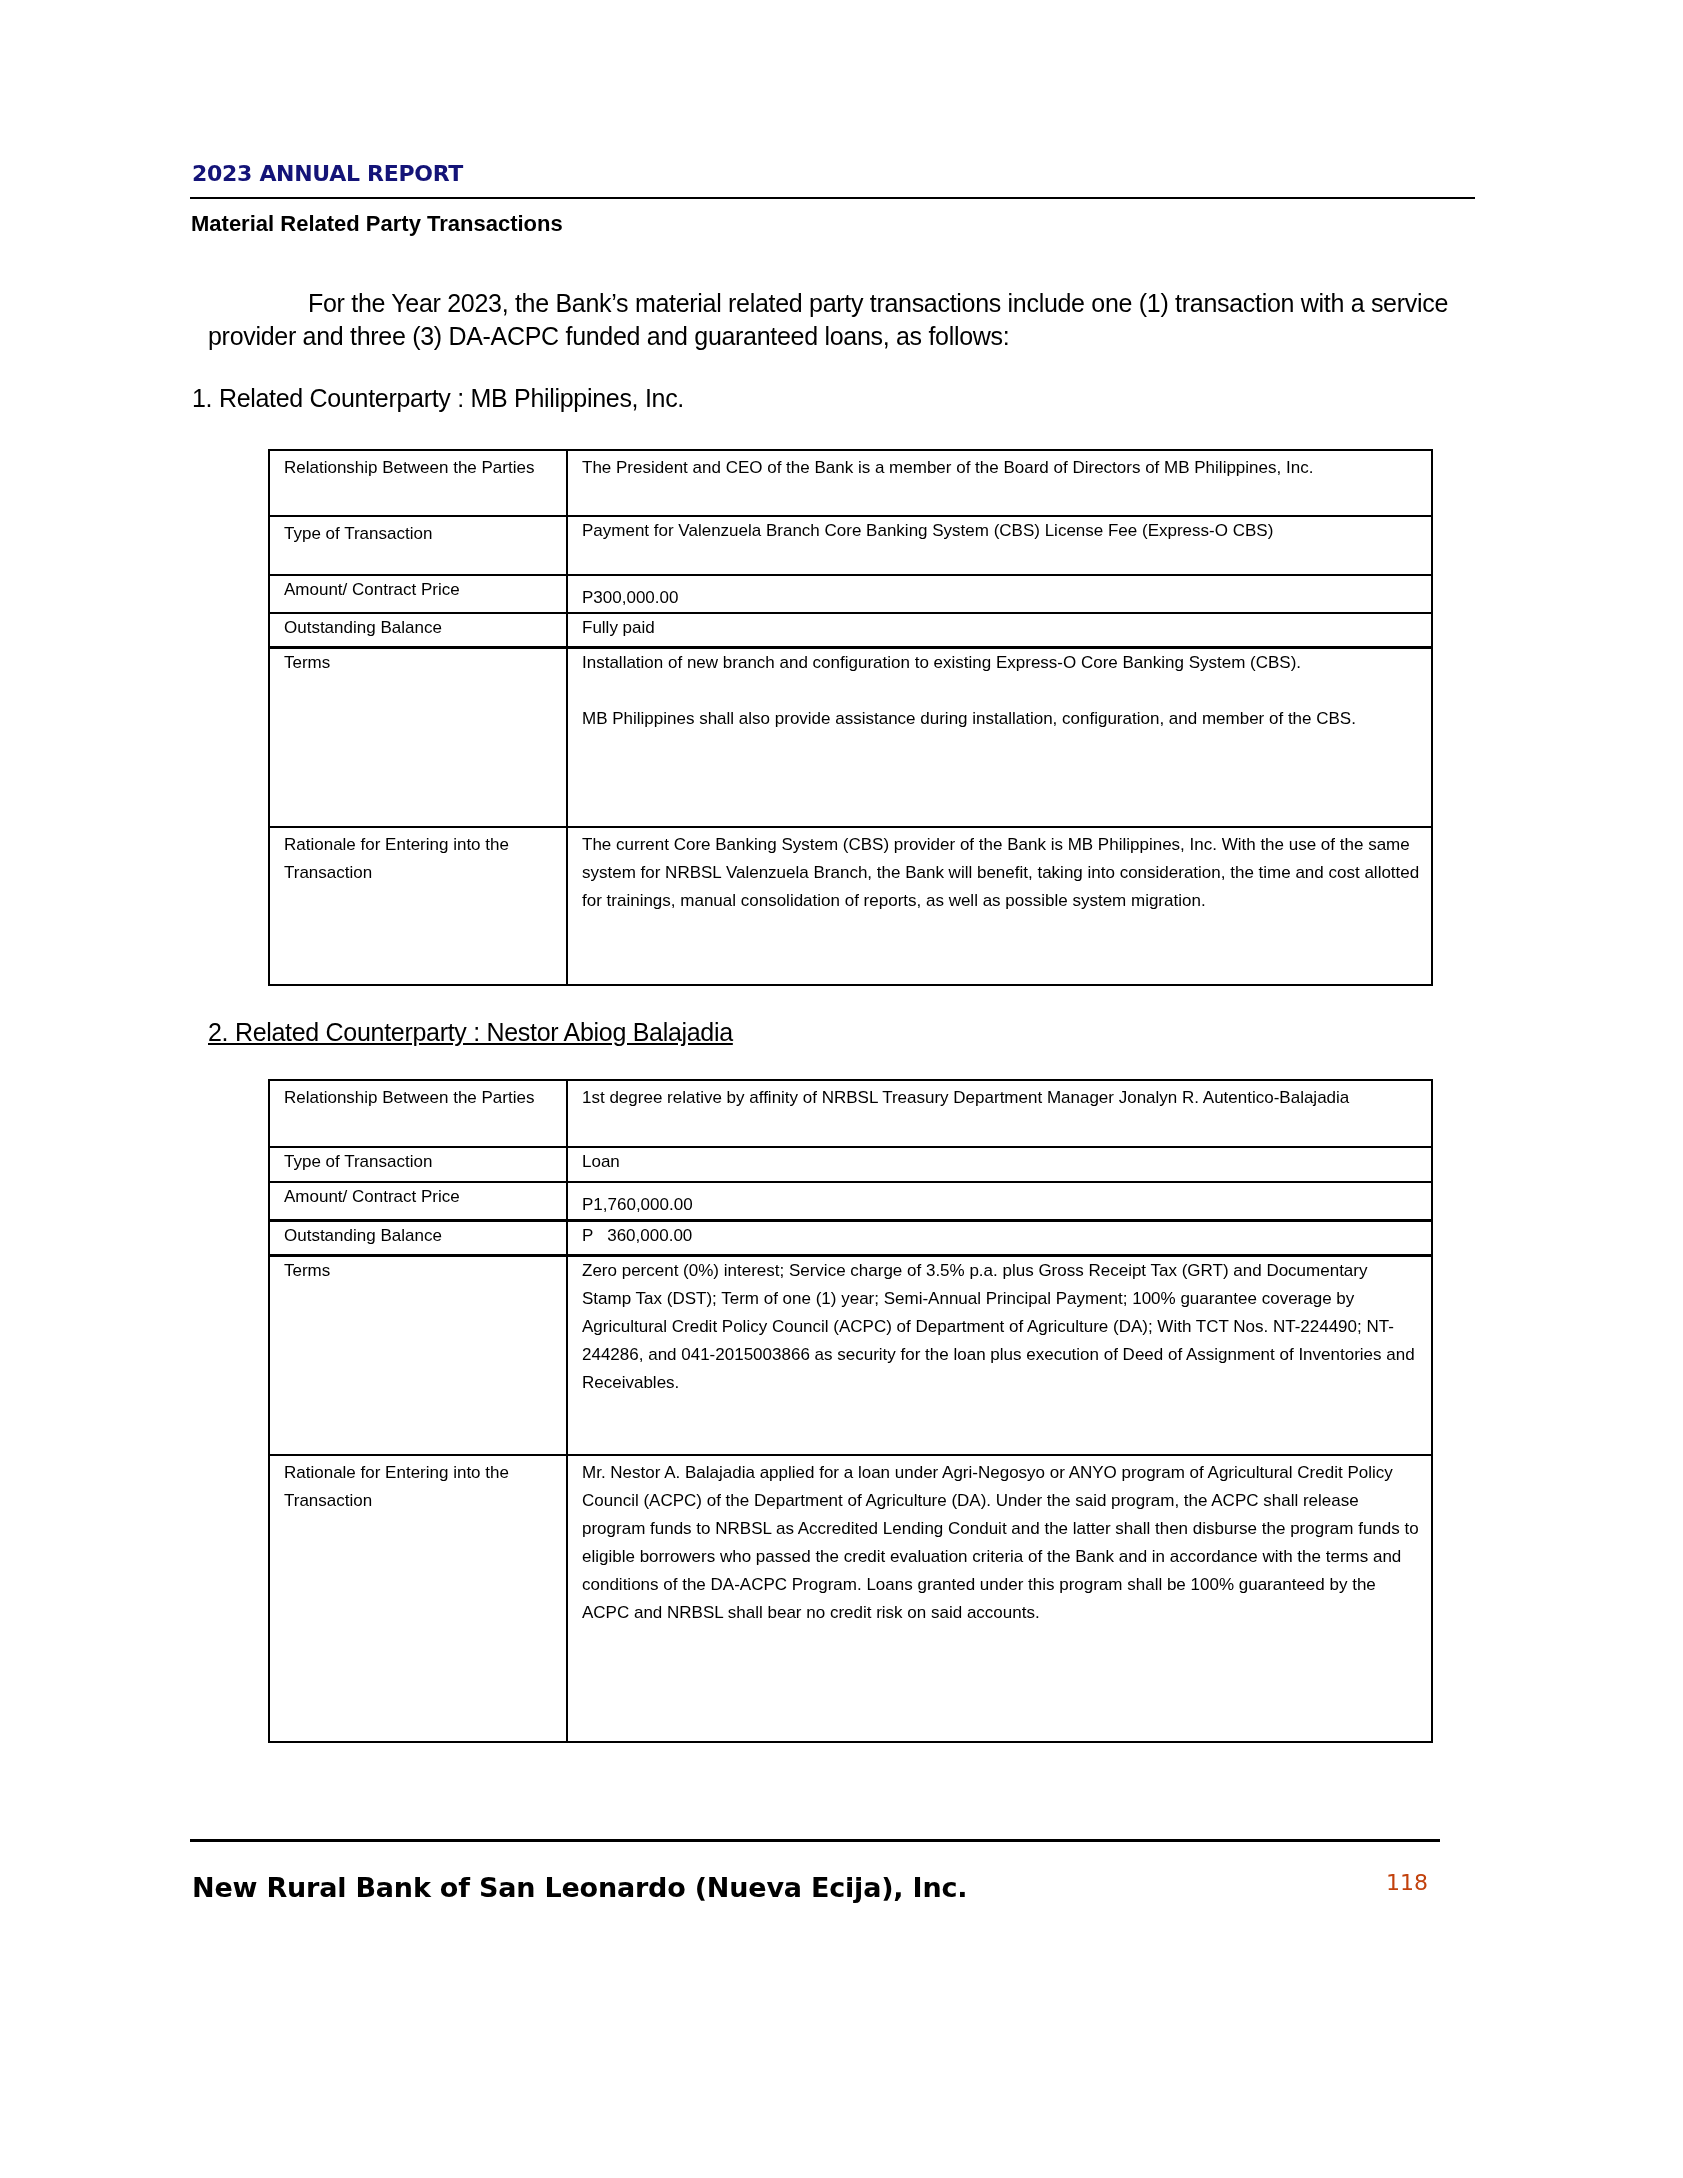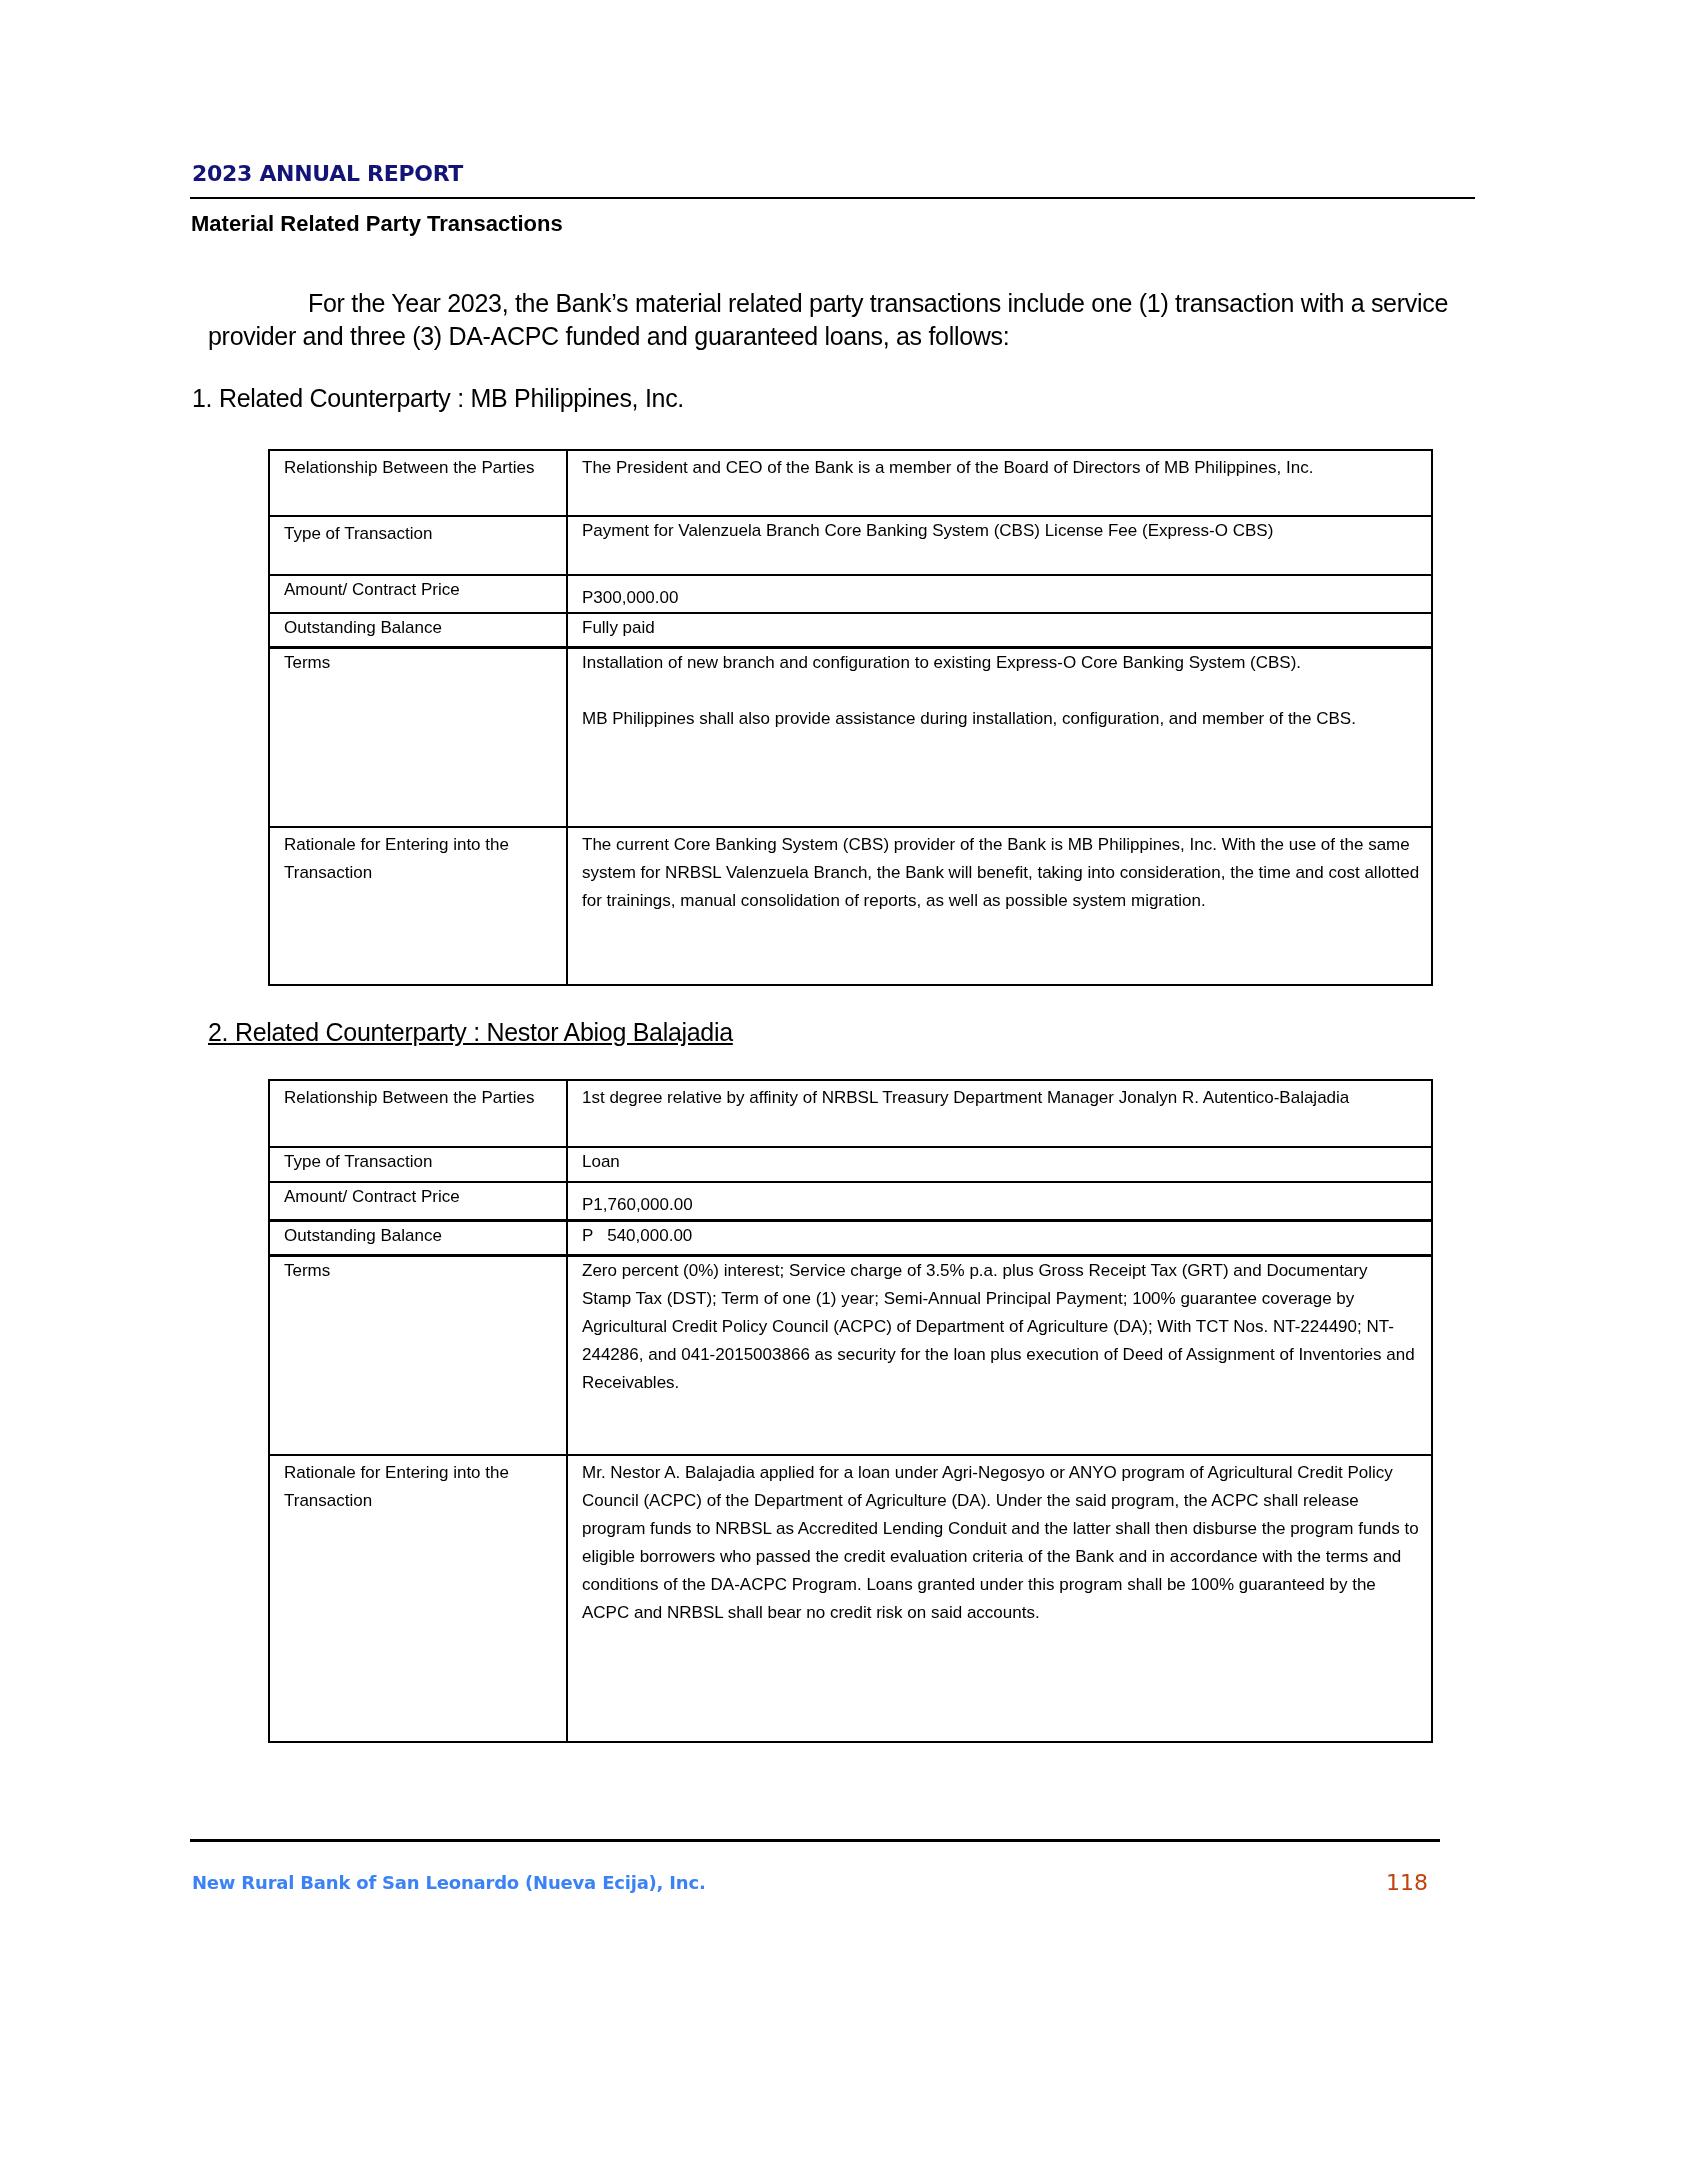--- a/index.html
+++ b/index.html
@@ -21,21 +21,21 @@
   table.rpt td { border: 2px solid #000; vertical-align: top; padding: 3px 12px 3px 14px; }
   table.rpt td.lbl { width: 270px; }
   table.rpt td.val { padding-left: 14px; padding-right: 10px; }
   table.rpt tr.thick td { border-top-width: 3px; }
   .t1 { top: 449px; }
   .t2 { top: 1079px; }
   .para-gap { height: 28px; }
 
   .ftr-rule { left: 190px; top: 1839px; width: 1250px; height: 3px; background: #000; }
   .ftr-left { left: 192px; top: 1872px; font-family: "DejaVu Sans", sans-serif; font-weight: bold;
-              font-size: 18px; color: #3b82f6; white-space: nowrap; letter-spacing: -0.2px; }
+              font-size: 27px; color: #000000; white-space: nowrap; letter-spacing: -0.2px; }
   .ftr-page { left: 1386px; top: 1870px; font-family: "DejaVu Sans", sans-serif; font-size: 22px;
               color: #c2410c; white-space: nowrap; }
 </style>
 </head>
 <body>
 
 <div class="abs hdr-title">2023 ANNUAL REPORT</div>
 <div class="abs hdr-rule"></div>
 
 <div class="abs sec-title">Material Related Party Transactions</div>
@@ -90,21 +90,21 @@
     <tr style="height:35px">
       <td class="lbl" style="padding-top:0;padding-bottom:0">Type of Transaction</td>
       <td class="val" style="padding-top:0;padding-bottom:0">Loan</td>
     </tr>
     <tr style="height:35px">
       <td class="lbl" style="padding-top:0;padding-bottom:0">Amount/ Contract Price</td>
       <td class="val" style="padding-top:8px;padding-bottom:0">P1,760,000.00</td>
     </tr>
     <tr class="thick" style="height:35px">
       <td class="lbl" style="padding-top:0;padding-bottom:0">Outstanding Balance</td>
-      <td class="val" style="padding-top:0;padding-bottom:0;white-space:pre">P   540,000.00</td>
+      <td class="val" style="padding-top:0;padding-bottom:0;white-space:pre">P   360,000.00</td>
     </tr>
     <tr class="thick" style="height:199px">
       <td class="lbl" style="padding-top:0">Terms</td>
       <td class="val" style="padding-top:0">Zero percent (0%) interest; Service charge of 3.5% p.a. plus Gross Receipt Tax (GRT) and Documentary Stamp Tax (DST); Term of one (1) year; Semi-Annual Principal Payment; 100% guarantee coverage by Agricultural Credit Policy Council (ACPC) of Department of Agriculture (DA); With TCT Nos. NT-224490; NT-244286, and 041-2015003866 as security for the loan plus execution of Deed of Assignment of Inventories and Receivables.</td>
     </tr>
     <tr style="height:287px">
       <td class="lbl">Rationale for Entering into the Transaction</td>
       <td class="val">Mr. Nestor A. Balajadia applied for a loan under Agri-Negosyo or ANYO program of Agricultural Credit Policy Council (ACPC) of the Department of Agriculture (DA). Under the said program, the ACPC shall release program funds to NRBSL as Accredited Lending Conduit and the latter shall then disburse the program funds to eligible borrowers who passed the credit evaluation criteria of the Bank and in accordance with the terms and conditions of the DA-ACPC Program. Loans granted under this program shall be 100% guaranteed by the ACPC and NRBSL shall bear no credit risk on said accounts.</td>
     </tr>
   </tbody>

